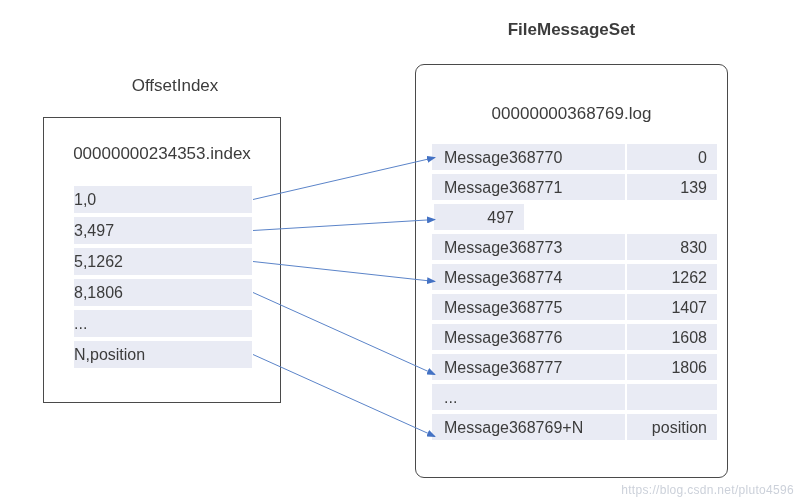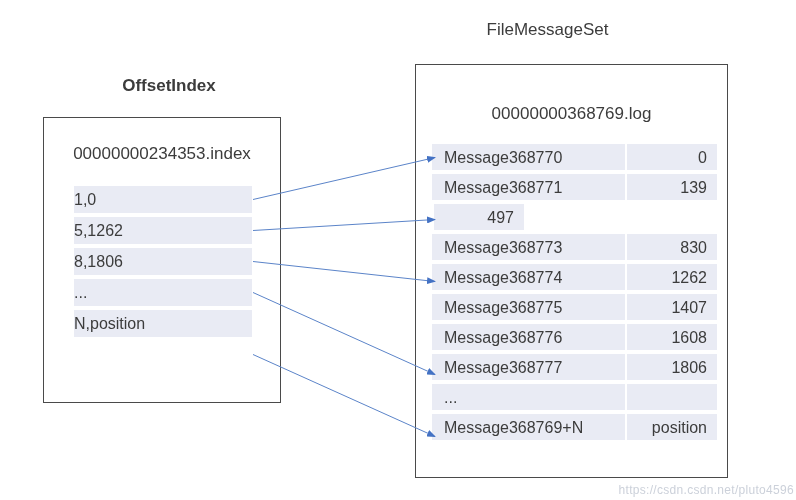--- a/index.html
+++ b/index.html
@@ -15,30 +15,30 @@
     background: var(--page-bg, #ffffff);
     color: var(--text, #3c3c3c);
     overflow: hidden;
   }
   .panel-title {
     position: absolute;
     font-size: 17px;
     text-align: center;
     color: var(--text, #3c3c3c);
   }
-  .panel-title.left  { left: 50px;  top: 76px;  width: 238px; font-weight: bold; }
-  .panel-title.right { left: 391px; top: 20px;  width: 313px; }
+  .panel-title.left  { left: 56px;  top: 76px;  width: 238px; }
+  .panel-title.right { left: 415px; top: 20px;  width: 313px; font-weight: bold; }
   .box {
     position: absolute;
     border: 1.5px solid var(--border, #4a4a4a);
     background: #ffffff;
     box-sizing: border-box;
   }
   .left-box  { left: 43px;  top: 117px; width: 238px; height: 286px; }
-  .right-box { left: 415px; top: 64px;  width: 313px; height: 414px; }
+  .right-box { left: 415px; top: 64px;  width: 313px; height: 414px; border-radius: 9px; }
   .file-name {
     position: absolute;
     left: 0; right: 0;
     text-align: center;
     font-size: 17px;
     white-space: nowrap;
   }
   .left-box  .file-name { top: 26px; }
   .right-box .file-name { top: 39px; }
   .rows { position: absolute; }
@@ -96,20 +96,21 @@
 <body>
 
 <div class="canvas" style="--page-bg: #ffffff; --rowfill: #e9ebf4; --border: #4a4a4a; --text: #3c3c3c; --wm: #ccd1da;">
 
   <div class="panel-title left">OffsetIndex</div>
 
   <div class="box left-box">
     <div class="file-name">00000000234353.index</div>
     <div class="rows" id="left-rows">
         <div class="lrow">1,0</div>
+        <div class="lrow">3,497</div>
         <div class="lrow">5,1262</div>
         <div class="lrow">8,1806</div>
         <div class="lrow">...</div>
         <div class="lrow">N,position</div>
       </div>
   </div>
 
   <div class="panel-title right">FileMessageSet</div>
 
   <div class="box right-box">
@@ -163,14 +164,14 @@
           <path d="M0,0 L9,3.5 L0,7 z" fill="#4472c4"></path>
         </marker>
       </defs>
       <line x1="253" y1="199.5" x2="435" y2="157.5" stroke="#5b84c9" stroke-width="1" marker-end="url(#ah)"></line>
       <line x1="253" y1="230.5" x2="435" y2="219.5" stroke="#5b84c9" stroke-width="1" marker-end="url(#ah)"></line>
       <line x1="253" y1="261.5" x2="435" y2="281.5" stroke="#5b84c9" stroke-width="1" marker-end="url(#ah)"></line>
       <line x1="253" y1="292.5" x2="435" y2="374.5" stroke="#5b84c9" stroke-width="1" marker-end="url(#ah)"></line>
       <line x1="253" y1="354.5" x2="435" y2="436.5" stroke="#5b84c9" stroke-width="1" marker-end="url(#ah)"></line>
     </svg>
 
-  <div class="watermark">https://csdn.csdn.net/pluto4596</div>
+  <div class="watermark">https://blog.csdn.net/pluto4596</div>
 </div>
 
 </body></html>

